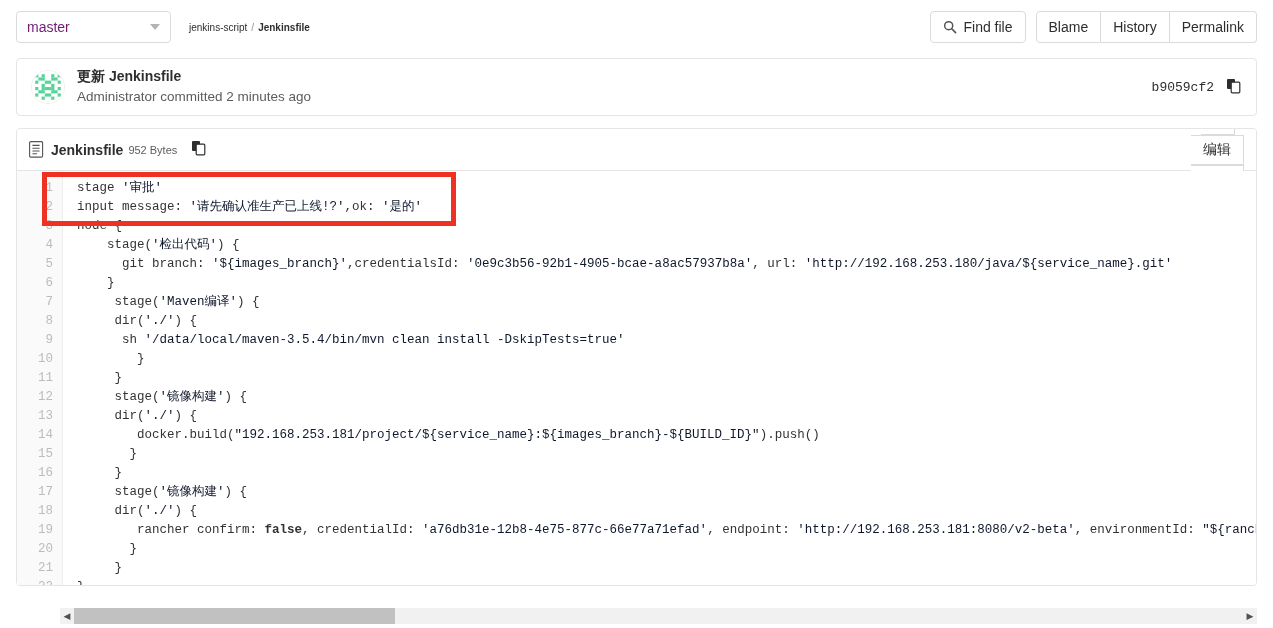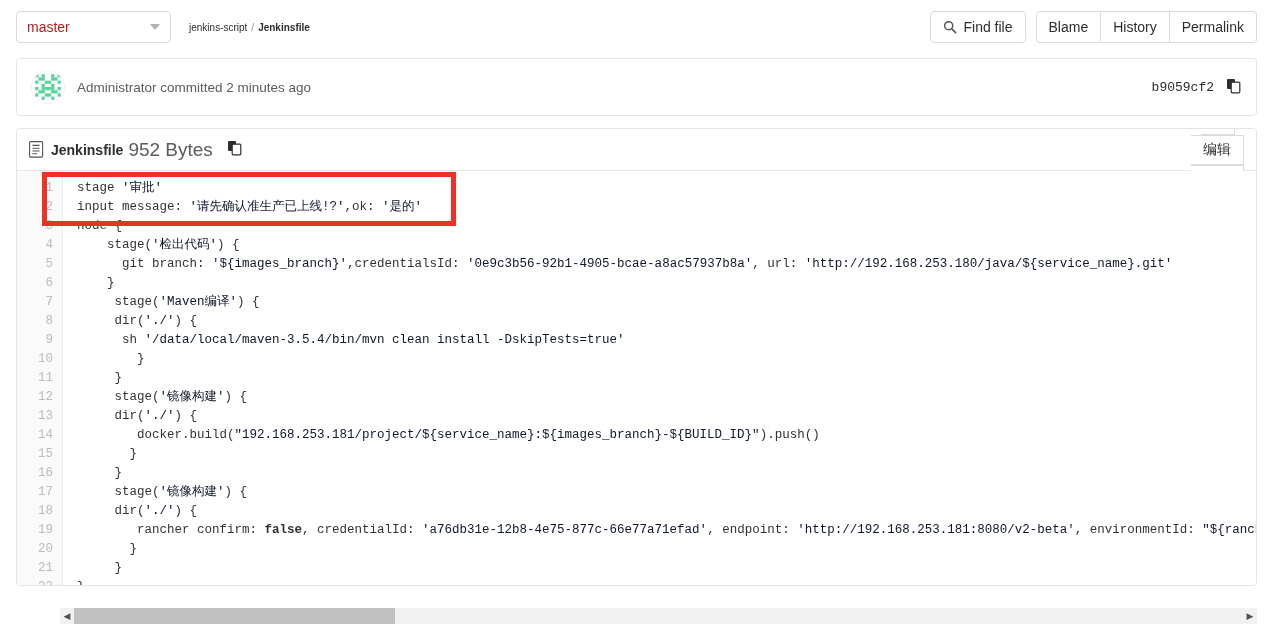--- a/index.html
+++ b/index.html
@@ -29,21 +29,21 @@
     justify-content: space-between;
     width: 155px;
     height: 32px;
     border: 1px solid #dbdbdb;
     border-radius: 4px;
     background: #fff;
     padding: 0 10px;
     box-sizing: border-box;
     cursor: pointer;
     font-size: 14px;
-    color: #b91c1c;
+    color: #701a75;
   }
   .chev {
     width: 0; height: 0;
     border-left: 5px solid transparent;
     border-right: 5px solid transparent;
     border-top: 6px solid #b3b3b3;
     margin-left: 6px;
   }
   .breadcrumb {
     margin-left: 18px;
@@ -146,21 +146,21 @@
     border-bottom: 1px solid #e5e5e5;
     height: 42px;
     box-sizing: border-box;
   }
   .file-name {
     font-weight: bold;
     font-size: 14px;
     color: #2e2e2e;
     margin-left: 7px;
   }
-  .file-size { font-size: 19px; color: #5c5c5c; margin-left: 5px; }
+  .file-size { font-size: 11px; color: #5c5c5c; margin-left: 5px; }
   .file-header .copy-path { margin-left: 14px; }
   .file-actions {
     margin-left: auto;
     display: flex;
     align-items: center;
     flex-direction: column;
   }
   .file-actions .btn {
     border-radius: 0;
     border-left-width: 0;
@@ -335,20 +335,21 @@
           <rect x="6" y="6" width="2" height="1"></rect>
           <rect x="4" y="7" width="2" height="1"></rect>
           <rect x="1" y="7" width="1" height="1"></rect>
           <rect x="8" y="7" width="1" height="1"></rect>
           <rect x="3" y="8" width="1" height="1"></rect>
           <rect x="6" y="8" width="1" height="1"></rect>
         </g>
       </svg>
     </div>
     <div class="commit-text">
+      <div class="commit-title">更新 Jenkinsfile</div>
       <div class="commit-meta">Administrator committed 2 minutes ago</div>
     </div>
     <div class="commit-right">
       <span class="sha">b9059cf2</span>
       <span>
         <svg width="16" height="16" viewBox="0 0 16 16">
           <rect x="1" y="1" width="8" height="10" rx="1" fill="#2e2e2e"></rect>
           <rect x="5.2" y="4.2" width="8.6" height="10.6" rx="1" fill="#fff" stroke="#2e2e2e" stroke-width="1.2"></rect>
         </svg>
       </span>

